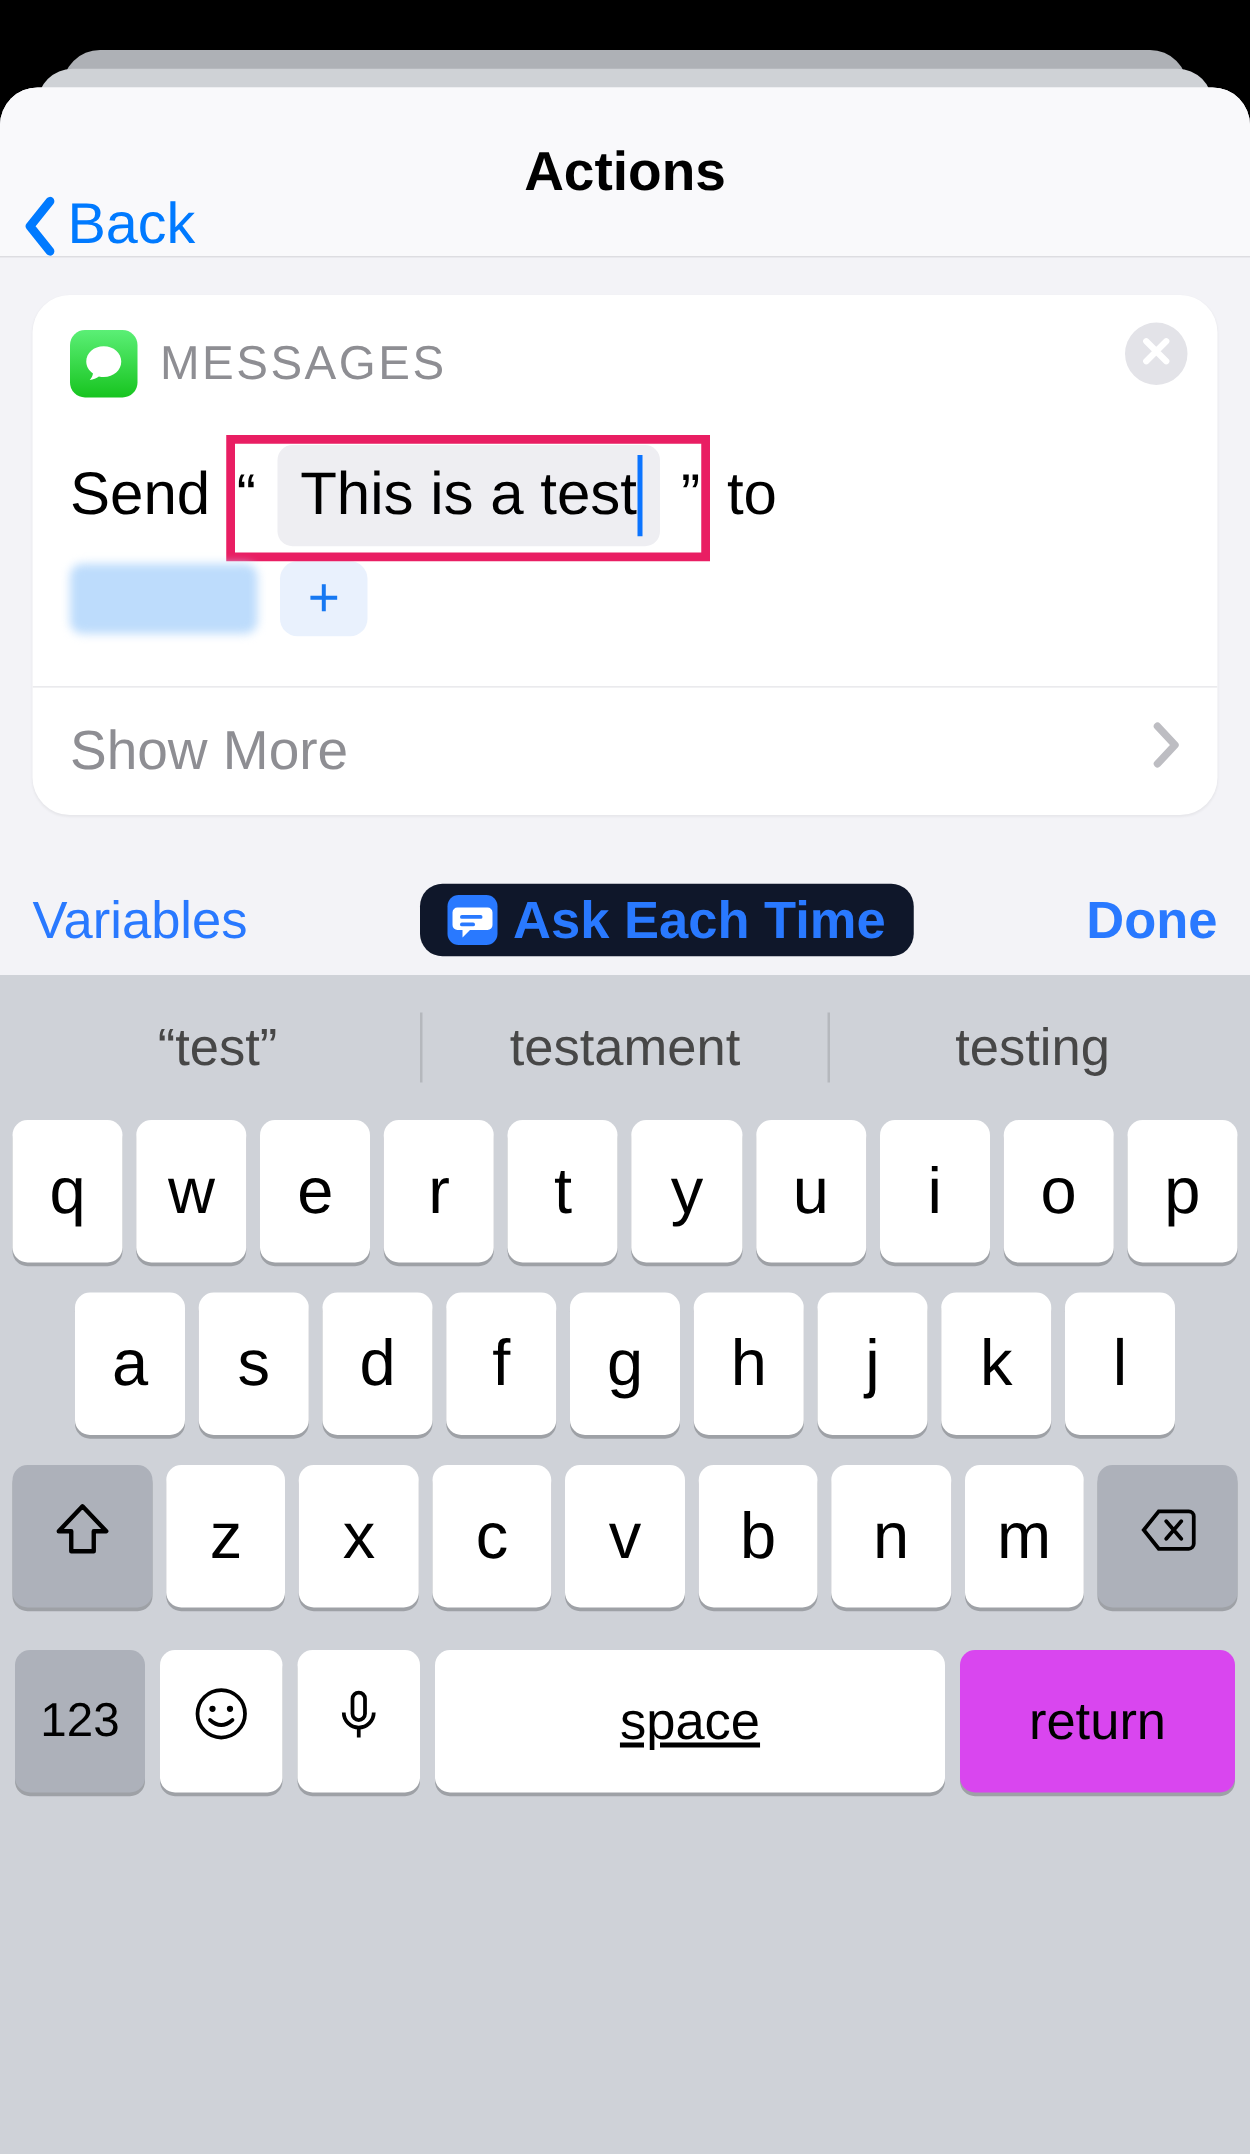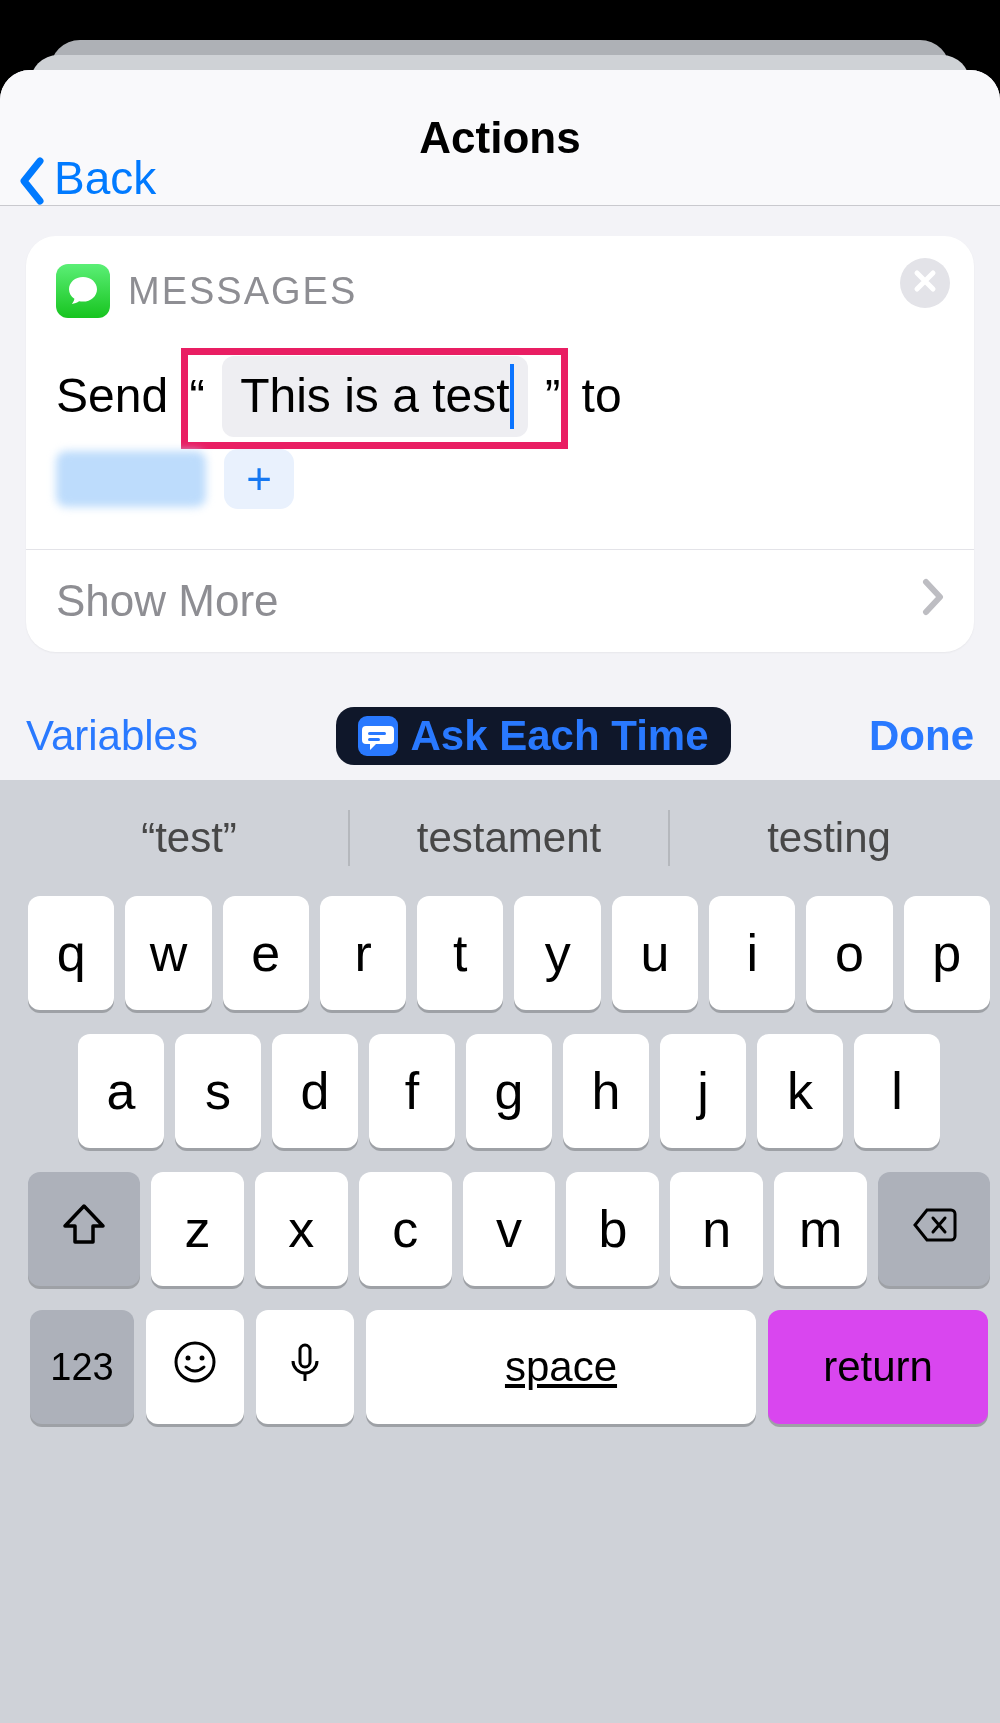--- a/index.html
+++ b/index.html
@@ -121,21 +121,21 @@
   .ask-btn .bubble-icon {
     width:40px; height:40px; border-radius:9px; background:#2979ff;
     display:flex; align-items:center; justify-content:center;
   }
   .done-btn { color:#2979ff; }
 
   
   .keyboard {
     position:absolute; left:0; right:0; bottom:0; height:943px;
     background:#cfd2d8;
-    display:flex; flex-direction:column;padding-left:18px;
+    display:flex; flex-direction:column;
   }
   .suggest-row {
     height:116px; display:flex; align-items:center;
     padding:0 12px; font-size:42px; color:#474747;
   }
   .suggest-cell {
     flex:1; display:flex; align-items:center; justify-content:center;
     height:60px;
   }
   .suggest-sep {
@@ -148,21 +148,21 @@
     flex:1; height:114px; background:#fff; border-radius:12px;
     box-shadow:0 3px 0 #9ea1a6;
     display:flex; align-items:center; justify-content:center;
     font-size:52px; color:#000;
   }
   .key.fn {
     background:#adb1ba; font-size:38px;
   }
   .key.fix { flex:none; }
   .key.shift, .key.backspace { width:112px; }
-  .space-row { display:flex; gap:12px; padding:0 12px; }
+  .space-row { display:flex; gap:12px; padding:0 12px; margin-top:10px; }
   .space-row .key { height:114px; }
   .k-123 { width:104px; flex:none; font-size:38px; color:#000;}
   .k-emoji { width:98px; flex:none; background:#fff; }
   .k-mic { width:98px; flex:none; background:#fff;}
   .k-space { flex:1; font-size:42px; background:#fff;text-decoration:underline;}
   .k-return { width:220px; flex:none; background:#d946ef; font-size:42px; }
 
   .shift svg, .backspace svg { width:50px; height:50px; }
   .k-emoji svg, .k-mic svg { width:46px; height:46px; }
 </style>

